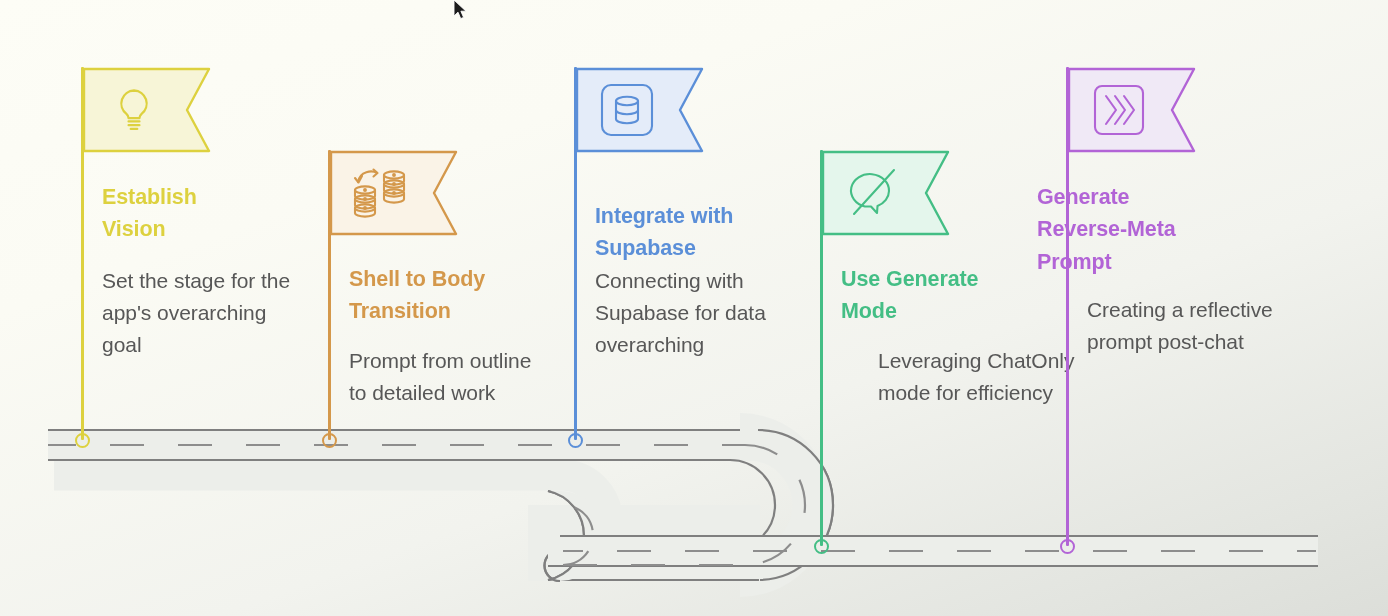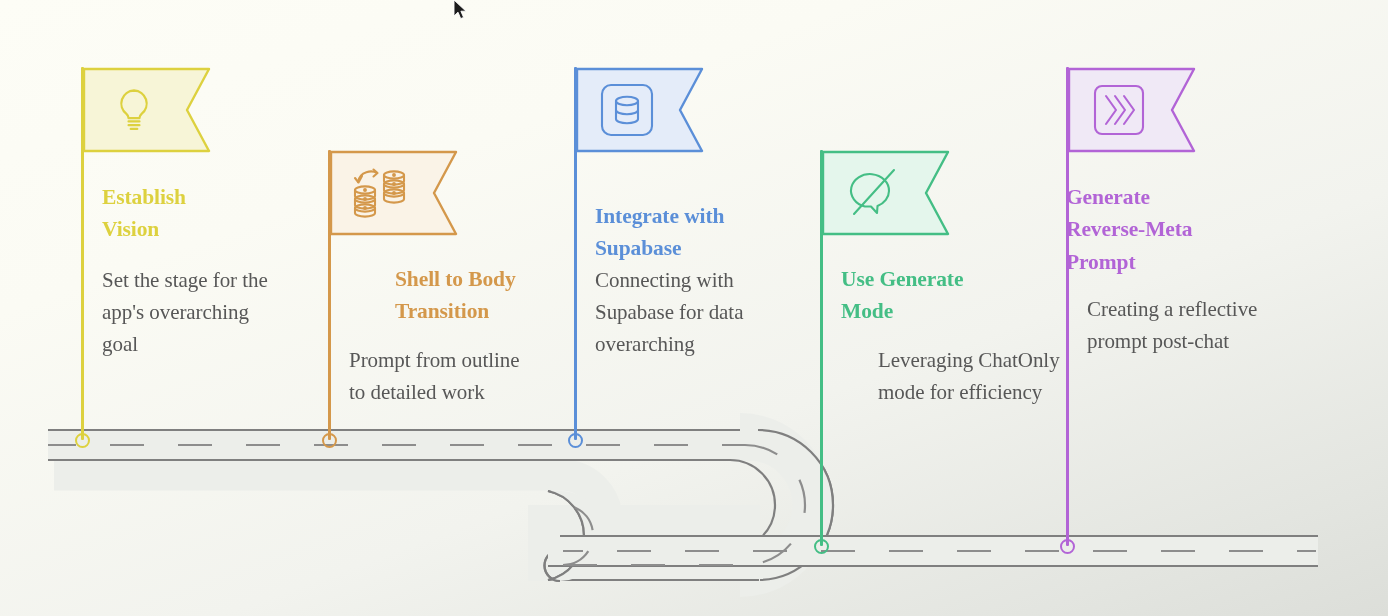--- a/index.html
+++ b/index.html
@@ -6,21 +6,21 @@
     margin: 0;
     padding: 0;
     background: #ffffff;
   }
   #canvas {
     position: relative;
     width: 1388px;
     height: 616px;
     overflow: hidden;
     background: linear-gradient(160deg, #fdfdf6 0%, #fbfbf4 28%, #f2f3ee 62%, #e3e5e0 88%, #dcded9 100%);
-    font-family: Liberation Serif, serif;
+    font-family: Liberation Sans, sans-serif;
   }
 
   
   #road-layer {
     position: absolute;
     left: 0; top: 0;
     width: 1388px;
     height: 616px;
   }
 
@@ -210,21 +210,21 @@
                 <circle cx="15" cy="31" r="0.9" fill="#d4984b"></circle>
                 <circle cx="15" cy="40" r="0.9" fill="#d4984b"></circle>
                 <path d="M8 14 C10 3 22 2 27 5"></path>
                 <path d="M23.5 1.5 L27.5 5 L23.5 8.5"></path>
                 <path d="M12 8 L8.5 14.5 L5 10"></path>
               </g>
             </svg>
           </div>
         </div>
       </div>
-      <div class="m-title" style="left: 349px; top: 263px; color: rgb(212, 152, 75); width: 200px; margin-left: 46px;">Shell to Body
+      <div class="m-title" style="left: 349px; top: 263px; color: rgb(212, 152, 75); width: 200px;">Shell to Body
 Transition</div>
       <div class="m-desc" style="left: 349px; top: 345px; width: 205px;">Prompt from outline
 to detailed work</div>
       <div class="marker" style="left: 321.7px; top: 432.5px; border: 2.6px solid rgb(212, 152, 75);"></div>
       <div class="milestone" style="left: 574px; top: 67px;">
         <div class="pole" style="height: 373px; background: rgb(91, 143, 216);"></div>
         <div class="flag">
           <svg width="128" height="86" viewBox="0 0 128 86">
             <path d="M1 2 L126 2 L104 43 L126 84 L1 84 Z" fill="#e4ecf9" stroke="#5b8fd8" stroke-width="2.4" stroke-linejoin="round"></path>
           </svg>
@@ -278,21 +278,21 @@
               <rect x="4" y="4" width="48" height="48" rx="7" fill="none" stroke="#b264d6" stroke-width="2.1" stroke-linecap="round" stroke-linejoin="round"></rect>
               <g fill="none" stroke="#b264d6" stroke-width="2.1" stroke-linecap="round" stroke-linejoin="round">
                 <path d="M15 14 L25 28 L15 42"></path>
                 <path d="M24 14 L34 28 L24 42"></path>
                 <path d="M33 14 L43 28 L33 42"></path>
               </g>
             </svg>
           </div>
         </div>
       </div>
-      <div class="m-title" style="left: 1066px; top: 181px; color: rgb(178, 100, 214); width: 200px;">Generate
+      <div class="m-title" style="left: 1037px; top: 181px; color: rgb(178, 100, 214); width: 200px;">Generate
 Reverse-Meta
 Prompt</div>
       <div class="m-desc" style="left: 1087px; top: 294px; width: 205px;">Creating a reflective
 prompt post-chat</div>
       <div class="marker" style="left: 1059.7px; top: 538.5px; border: 2.6px solid rgb(178, 100, 214);"></div>
     </div>
 
   <svg id="cursor" width="16" height="22" viewBox="0 0 16 22" style="left: 453px; top: 0px;">
     <path d="M1,0 L1,16 L5,12.2 L7.7,18.6 L10.6,17.4 L7.9,11.2 L13,11.2 Z" fill="#1d1d1d" stroke="#ffffff" stroke-width="0.9"></path>
   </svg>

